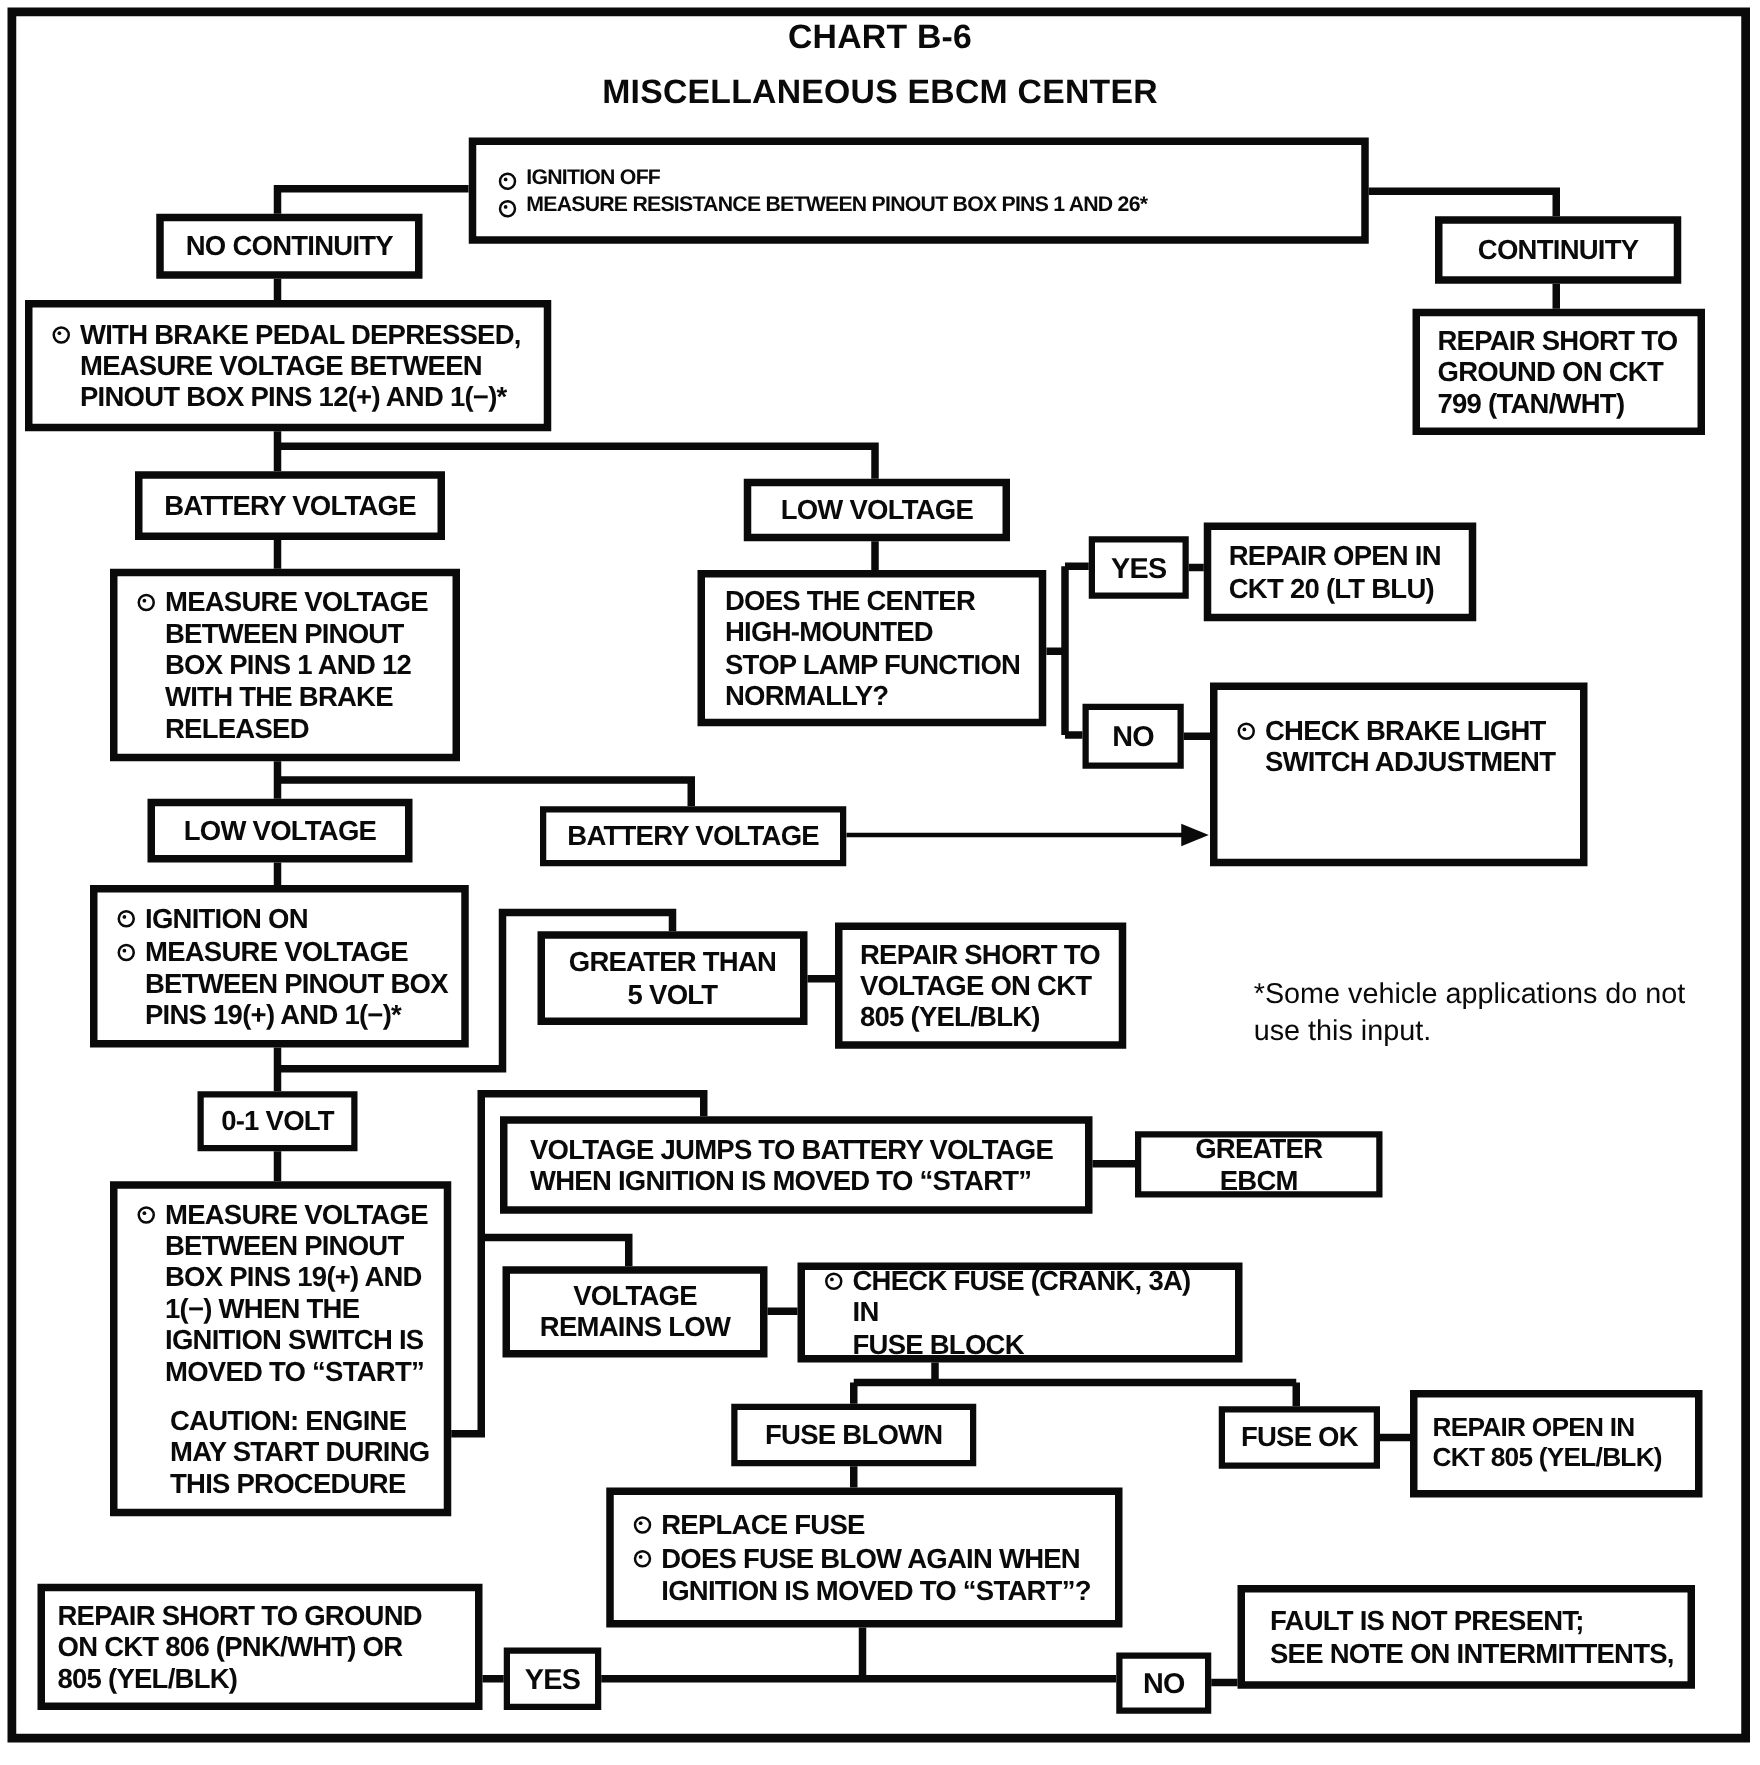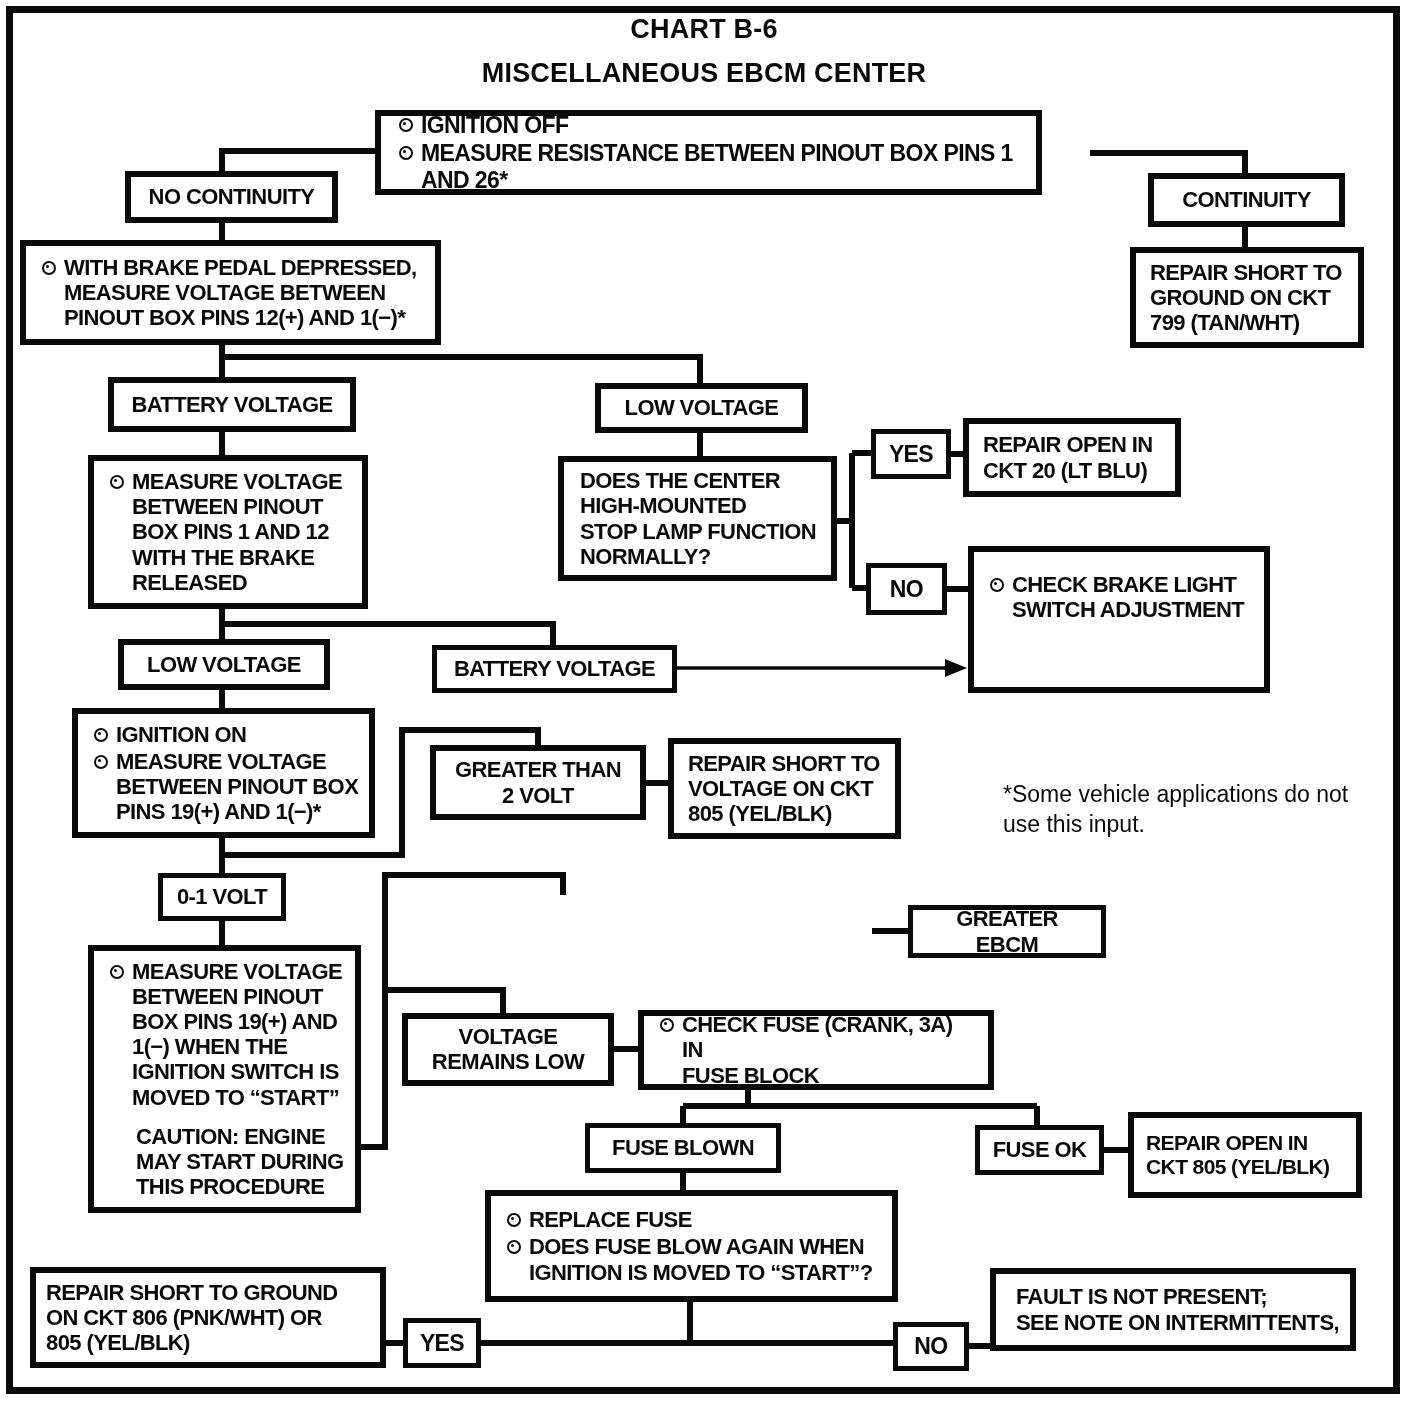--- a/index.html
+++ b/index.html
@@ -70,21 +70,21 @@
     <path d="M1037 1106 V1127"></path>
     <path d="M1102 1150 H1130"></path>
     <path d="M683 1171 V1192"></path>
     <path d="M690 1300 V1343"></path>
     <path d="M385 1343 H893"></path>
     <path d="M966 1346 H992"></path>
     <path d="M677 668 H950" stroke-width="3.5"></path>
     <polygon points="967,668 945,659 945,677" fill="#0a0a0a" stroke="none"></polygon>
   </svg>
 
-  <div class="bx" style="left:375px;top:110px;width:667px;height:85px;padding-left:18px;font-size:23px;">
+  <div class="bx" style="left:375px;top:110px;width:720px;height:85px;padding-left:18px;font-size:17px;">
     <div class="brow">
         <span class="bullet"></span>
       <span class="txt">IGNITION OFF</span>
       </div>
     <div class="brow">
         <span class="bullet"></span>
       <span class="txt">MEASURE RESISTANCE BETWEEN PINOUT BOX PINS 1 AND 26*</span>
       </div>
   </div>
 
@@ -174,36 +174,40 @@
     <div class="brow">
         <span class="bullet"></span>
       <span class="txt">MEASURE VOLTAGE
 BETWEEN PINOUT BOX
 PINS 19(+) AND 1(−)*</span>
       </div>
   </div>
 
   <div class="bx ctr" style="left:430px;top:745px;width:216px;height:75px;">
     <span class="txt">GREATER THAN
-2 VOLT</span>
+5 VOLT</span>
   </div>
 
   <div class="bx" style="left:668px;top:738px;width:233px;height:101px;padding-left:14px;">
     <span class="txt">REPAIR SHORT TO
 VOLTAGE ON CKT
 805 (YEL/BLK)</span>
   </div>
 
   <div class="footnote" style="left:1003px;top:780px;width:380px;">*Some vehicle applications do not
 use this input.</div>
 
   <div class="bx ctr" style="left:158px;top:873px;width:128px;height:48px;border-width:5px;">
     <span class="txt">0-1 VOLT</span>
   </div>
 
+  <div class="bx" style="left:400px;top:893px;width:474px;height:78px;padding-left:18px;">
+    <span class="txt">VOLTAGE JUMPS TO BATTERY VOLTAGE
+WHEN IGNITION IS MOVED TO “START”</span>
+  </div>
 
   <div class="bx ctr" style="left:908px;top:905px;width:198px;height:53px;border-width:5px;">
     <span class="txt">GREATER EBCM</span>
   </div>
 
   <div class="bx" style="left:88px;top:945px;width:273px;height:268px;padding-left:16px;">
     <div class="brow">
         <span class="bullet"></span>
       <span class="txt">MEASURE VOLTAGE
 BETWEEN PINOUT

